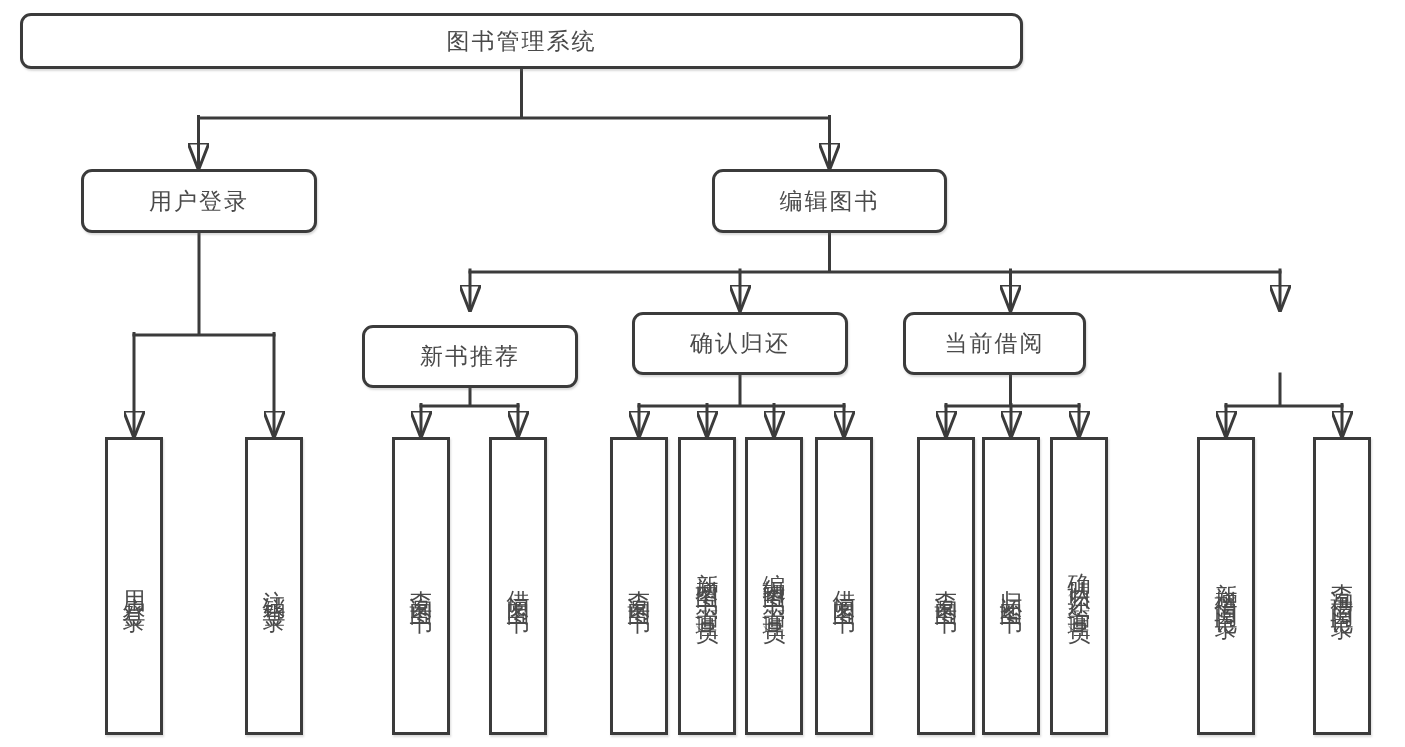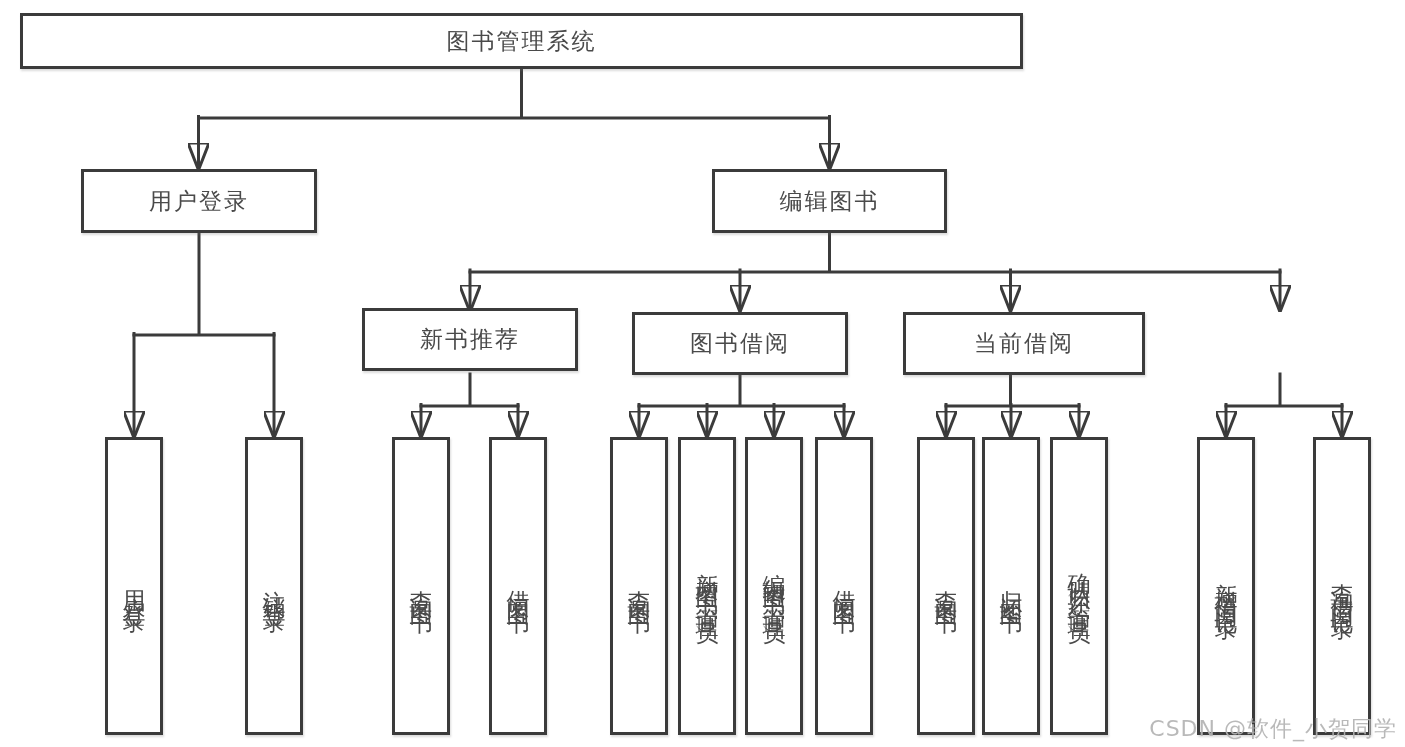--- a/index.html
+++ b/index.html
@@ -25,21 +25,21 @@
     position:absolute;z-index:2;
     box-sizing:border-box;
     background:var(--background);
     border:3px solid var(--line);
     box-shadow:1px 2px 2px rgba(110,110,110,0.25);
     color:var(--text);
     display:flex;align-items:center;justify-content:center;
     font-size:23px;
     white-space:nowrap;
   }
-  .lvl-h{letter-spacing:2px;}
+  .lvl-h{letter-spacing:2px;border-radius:11px;}
   .lvl-v{
     top:437px;width:58px;height:298px;
     writing-mode:vertical-rl;text-orientation:mixed;
     letter-spacing:7px;white-space:normal;
     line-height:1;
   }
   .watermark{
     position:absolute;z-index:3;
     right:8px;bottom:3px;
     font-size:22px;letter-spacing:1px;
@@ -105,36 +105,35 @@
       <line x1="1226" y1="404.5" x2="1226" y2="436" marker-end="url(#ah)"></line>
       <line x1="1342" y1="404.5" x2="1342" y2="436" marker-end="url(#ah)"></line>
     </g>
   </svg>
 
   <div class="node lvl-h" style="left:20px;top:13px;width:1003px;height:56px">图书管理系统</div>
 
   <div class="node lvl-h" style="left:81px;top:169px;width:236px;height:64px">用户登录</div>
   <div class="node lvl-h" style="left:712px;top:169px;width:235px;height:64px">编辑图书</div>
 
-  <div class="node lvl-h" style="left:362px;top:308px;width:216px;height:63px">新书推荐</div>
-  <div class="node lvl-h" style="left:632px;top:312px;width:216px;height:63px">图书借阅</div>
-  <div class="node lvl-h" style="left:903px;top:312px;width:242px;height:63px">当前借阅</div>
+  <div class="node lvl-h" style="left:362px;top:325px;width:216px;height:63px">新书推荐</div>
+  <div class="node lvl-h" style="left:632px;top:312px;width:216px;height:63px">确认归还</div>
+  <div class="node lvl-h" style="left:903px;top:312px;width:183px;height:63px">当前借阅</div>
 
   <div class="node lvl-v" style="left:105px">用户登录</div>
   <div class="node lvl-v" style="left:245px">注销登录</div>
 
   <div class="node lvl-v" style="left:392px">查询图书</div>
   <div class="node lvl-v" style="left:489px">借阅图书</div>
 
   <div class="node lvl-v" style="left:610px">查询图书</div>
   <div class="node lvl-v" style="left:678px">新增图书（管理员）</div>
   <div class="node lvl-v" style="left:745px">编辑图书（管理员）</div>
   <div class="node lvl-v" style="left:815px">借阅图书</div>
 
   <div class="node lvl-v" style="left:917px">查询图书</div>
   <div class="node lvl-v" style="left:982px">归还图书</div>
   <div class="node lvl-v" style="left:1050px">确认归还（管理员）</div>
 
   <div class="node lvl-v" style="left:1197px">新增借阅记录</div>
   <div class="node lvl-v" style="left:1313px">查询借阅记录</div>
 
-  <div class="watermark">CSDN @软件_小贺同学</div>
 </div>
 
 </body></html>

